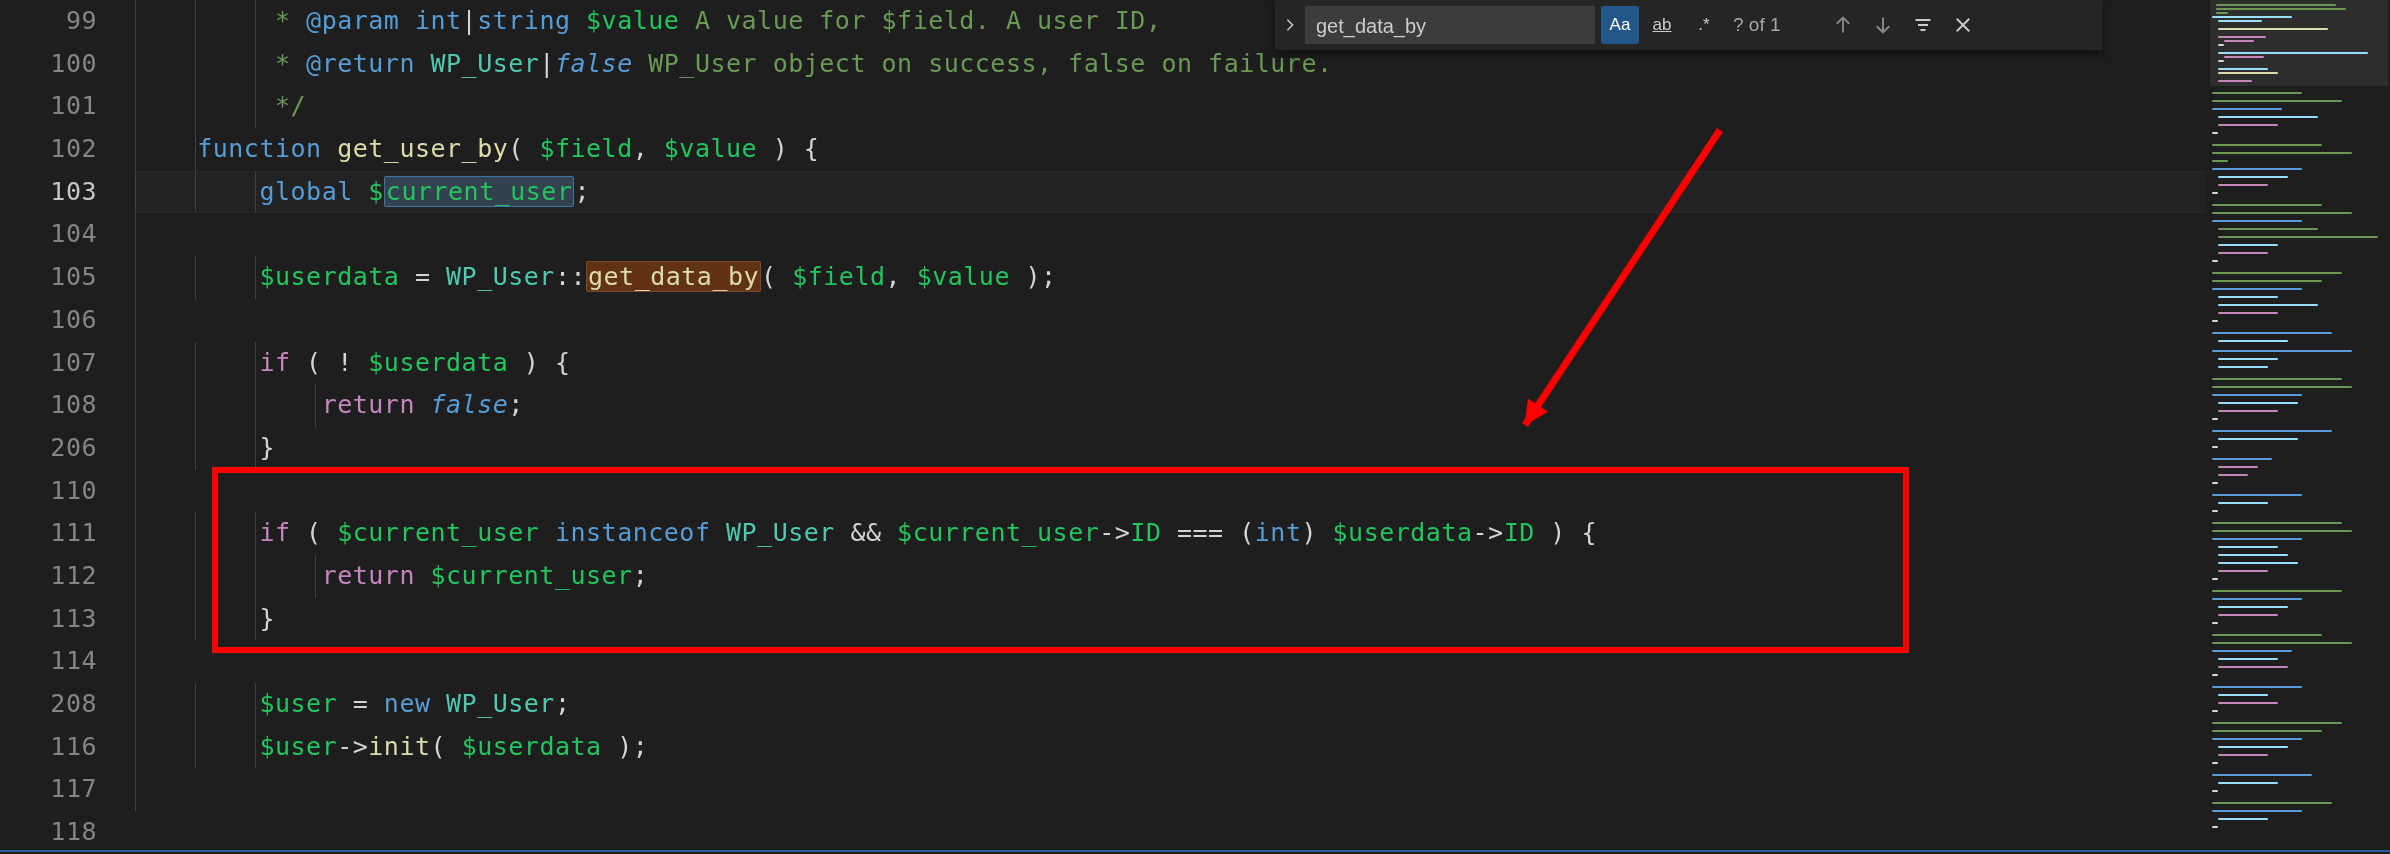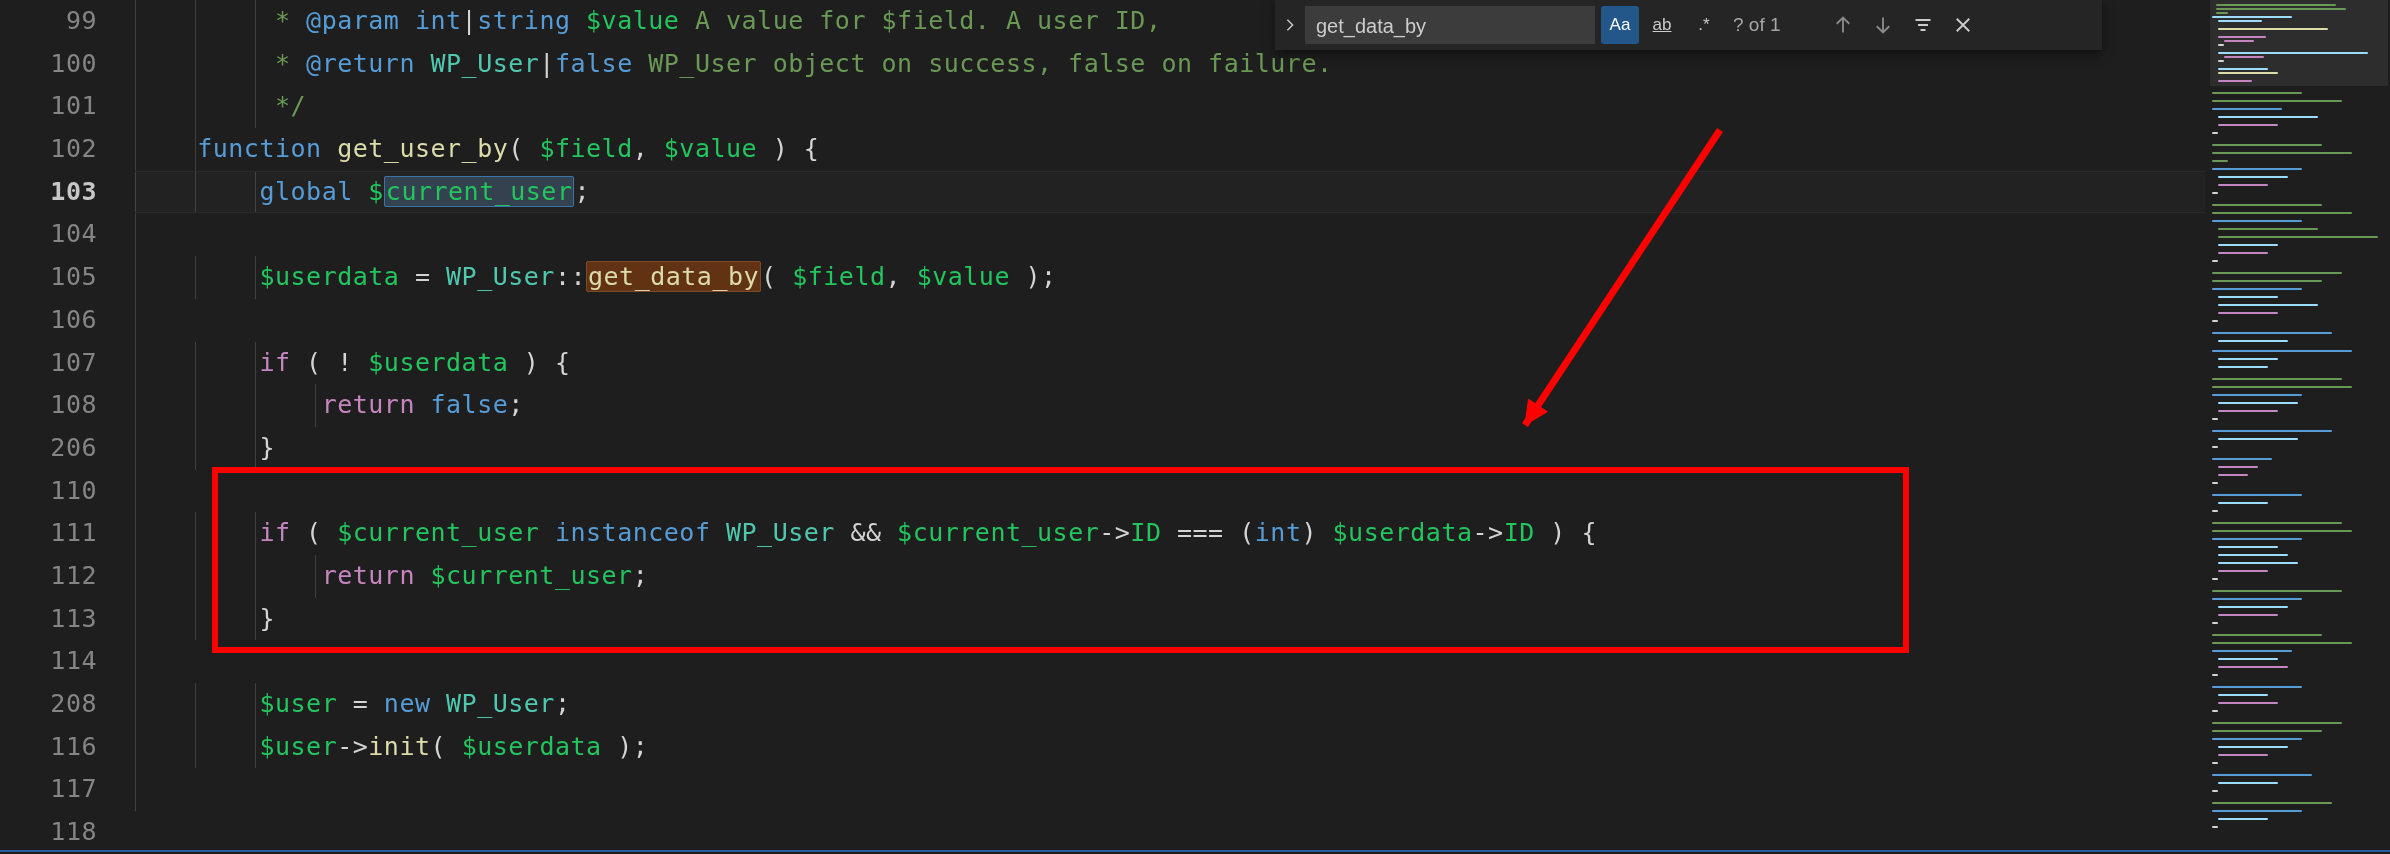--- a/index.html
+++ b/index.html
@@ -27,21 +27,21 @@
   }
   .gutter .ln {
     height: 42.7px;
     line-height: 42.7px;
     text-align: right;
     padding-right: 38px;
     color: #858585;
     font-size: 25px;
     letter-spacing: 0.5px;
   }
-  .gutter .ln.active { color: #c6c6c6; font-weight: 700; }
+  .gutter .ln.active { color: #c6c6c6; font-weight: 400; }
 
   
   .code-area {
     position: relative;
     flex: 0 0 2070px;
     background: #1e1e1e;
   }
   .code-line {
     position: relative;
     height: 42.7px;
@@ -61,21 +61,21 @@
   
   .tok-comment   { color: #6a9955; }
   .tok-keyword   { color: #569cd6; }
   .tok-keyword2  { color: #c586c0; }
   .tok-func      { color: #dcdcaa; }
   .tok-var       { color: #22c55e; }
   .tok-class     { color: #4ec9b0; }
   .tok-op        { color: #d4d4d4; }
   .tok-punc      { color: #d4d4d4; }
   .tok-annot     { color: #569cd6; }
-  .tok-false     { color: #569cd6; }
+  .tok-false     { color: #569cd6; font-style: italic; }
   .tok-static    { color: #d4d4d4; }
 
   
   .hl-find {
     background: #613214;
     border: 1px solid #7a4a2a;
     border-radius: 2px;
     padding: 0 1px;
   }
   .hl-selword {

